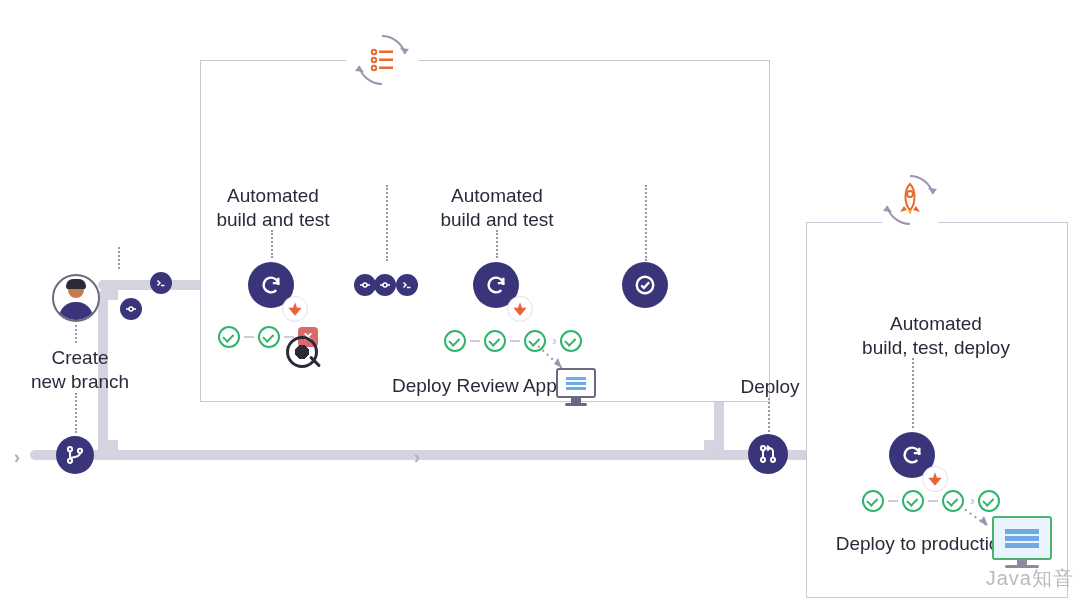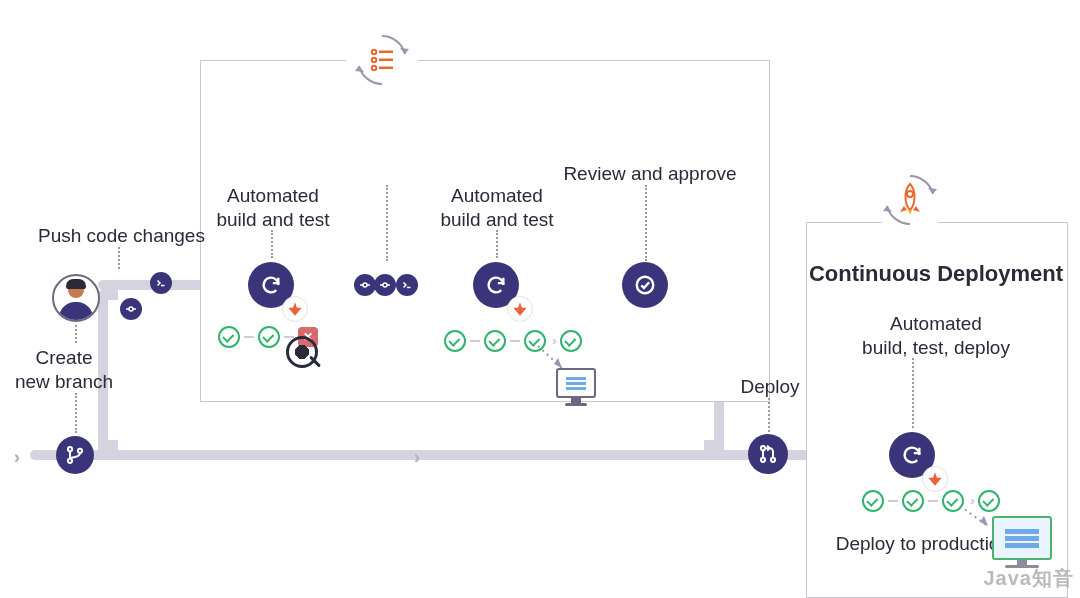--- a/index.html
+++ b/index.html
@@ -42,21 +42,21 @@
   .monitor.big .bar{width:34px;height:5px}
   .monitor.big .stand{background:#8e8b9c}
   .monitor.big .base{background:#8e8b9c;width:34px}
   
   .avatar{position:absolute;width:44px;height:44px;border:2px solid #6b6880;border-radius:50%;overflow:hidden;background:#fff}
   .avatar .head{position:absolute;top:6px;left:50%;transform:translateX(-50%);width:16px;height:16px;background:#c67a4d;border-radius:50%}
   .avatar .hair{position:absolute;top:3px;left:50%;transform:translateX(-50%);width:20px;height:10px;background:#2a2a3a;border-radius:10px 10px 4px 4px}
   .avatar .body{position:absolute;bottom:-6px;left:50%;transform:translateX(-50%);width:34px;height:24px;background:#3a357a;border-radius:16px 16px 0 0}
   
   .cycle{position:absolute;width:72px;height:72px;border-radius:50%;background:#fff;display:flex;align-items:center;justify-content:center;box-shadow:0 0 0 0 transparent}
-  .watermark{position:absolute;right:6px;bottom:6px;font-size:20px;color:#b3b3b3;font-weight:700;letter-spacing:1px;opacity:.9}
+  .watermark{position:absolute;right:6px;bottom:6px;font-size:20px;color:#b3b3b3;font-weight:400;letter-spacing:1px;opacity:.9}
   
   .bug{position:absolute;width:34px;height:34px}
   .bug .lens{width:26px;height:26px;border:3px solid #2a2a3a;border-radius:50%;background:radial-gradient(circle at 50% 50%, #2a2a3a 0 7px, transparent 7px)}
   .bug .handle{position:absolute;width:14px;height:3px;background:#2a2a3a;transform:rotate(45deg);left:22px;top:24px;border-radius:2px}
 </style>
 </head>
 <body>
 <div class="stage">
 
 <div class="pipe pipe-h" style="left:30px;top:450px;width:1020px"></div>
@@ -100,43 +100,41 @@
     <polygon points="53,24 48,18 57,19" fill="#9a96ad"></polygon>
     <polygon points="7,36 12,42 3,41" fill="#9a96ad"></polygon>
 
     <path d="M30 14 C36 20 36 34 30 40 C24 34 24 20 30 14 Z" fill="#fff" stroke="#e86a2e" stroke-width="2"></path>
     <circle cx="30" cy="24" r="3" fill="none" stroke="#e86a2e" stroke-width="2"></circle>
     <path d="M24 36 L20 42 L27 40 Z" fill="#e86a2e"></path>
     <path d="M36 36 L40 42 L33 40 Z" fill="#e86a2e"></path>
     <path d="M28 40 Q30 48 32 40 Z" fill="#f4b23a"></path>
   </svg>
 </div>
-<div class="label title" style="left:806px;top:260px;width:260px">Continuous Deployment</div>
 
 <div class="avatar" style="left:52px;top:274px">
   <div class="body"></div>
       <div class="head"></div>
       <div class="hair"></div>
 </div>
 <div class="dots-v" style="left:75px;top:325px;height:18px"></div>
-<div class="label" style="left:8px;top:346px;width:112px">Create
+<div class="label" style="left:24px;top:346px;width:112px">Create
 new branch</div>
 <div class="dots-v" style="left:75px;top:393px;height:40px"></div>
 
 <div class="node" style="left:56px;top:436px;width:38px;height:38px">
   <svg width="20" height="20" viewBox="0 0 24 24" fill="none" stroke="#fff" stroke-width="2.4">
     <circle cx="6" cy="5" r="2.5"></circle>
         <circle cx="6" cy="19" r="2.5"></circle>
         <circle cx="18" cy="7" r="2.5"></circle>
     <path d="M6 7.5 V16.5"></path>
         <path d="M18 9.5 C18 15 10 14 6 16"></path>
   </svg>
 </div>
 
-<div class="label" style="left:38px;top:224px;width:170px;text-align:left">Push code changes</div>
 <div class="dots-v" style="left:118px;top:247px;height:22px"></div>
 
 <div class="node small-node" style="left:120px;top:298px">
   <svg width="12" height="12" viewBox="0 0 24 24" fill="none" stroke="#fff" stroke-width="3">
         <circle cx="12" cy="12" r="4"></circle>
         <path d="M2 12h6M16 12h6"></path>
       </svg>
 </div>
 <div class="node small-node" style="left:150px;top:272px">
   <svg width="12" height="12" viewBox="0 0 24 24" fill="none" stroke="#fff" stroke-width="3">
@@ -212,33 +210,33 @@
       <span class="dash"></span>
   <span class="chk"></span>
   <span class="chev">››</span>
   <span class="chk"></span>
 </div>
 
 <svg style="position:absolute;left:536px;top:344px;width:30px;height:28px">
   <line x1="2" y1="2" x2="26" y2="24" stroke="#9a96ad" stroke-width="2" stroke-dasharray="2 4"></line>
   <polygon points="26,24 18,20 22,14" fill="#9a96ad"></polygon>
 </svg>
+<div class="label" style="left:392px;top:374px;width:160px;text-align:right">Deploy Review App</div>
 <div class="monitor" style="left:556px;top:368px">
   <div class="screen">
         <div class="bars">
           <div class="bar"></div>
           <div class="bar"></div>
           <div class="bar"></div>
         </div>
       </div>
   <div class="stand"></div>
       <div class="base"></div>
 </div>
 
-<div class="label" style="left:560px;top:162px;width:180px">Review and approve</div>
 <div class="dots-v" style="left:645px;top:185px;height:76px"></div>
 <div class="node" style="left:622px;top:262px;width:46px;height:46px">
   <svg width="22" height="22" viewBox="0 0 24 24" fill="none" stroke="#fff" stroke-width="2.6">
     <circle cx="12" cy="12" r="9"></circle>
         <path d="M8 12.5l2.8 2.8L16.5 9"></path>
   </svg>
 </div>
 
 <div class="label" style="left:740px;top:375px;width:60px">Deploy</div>
 <div class="dots-v" style="left:768px;top:398px;height:34px"></div>

